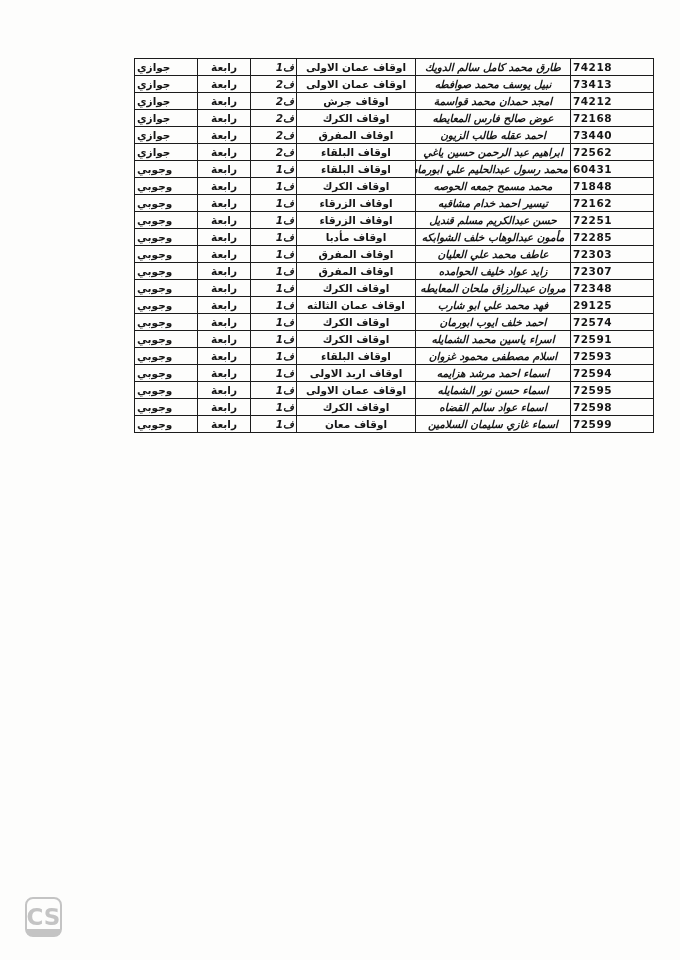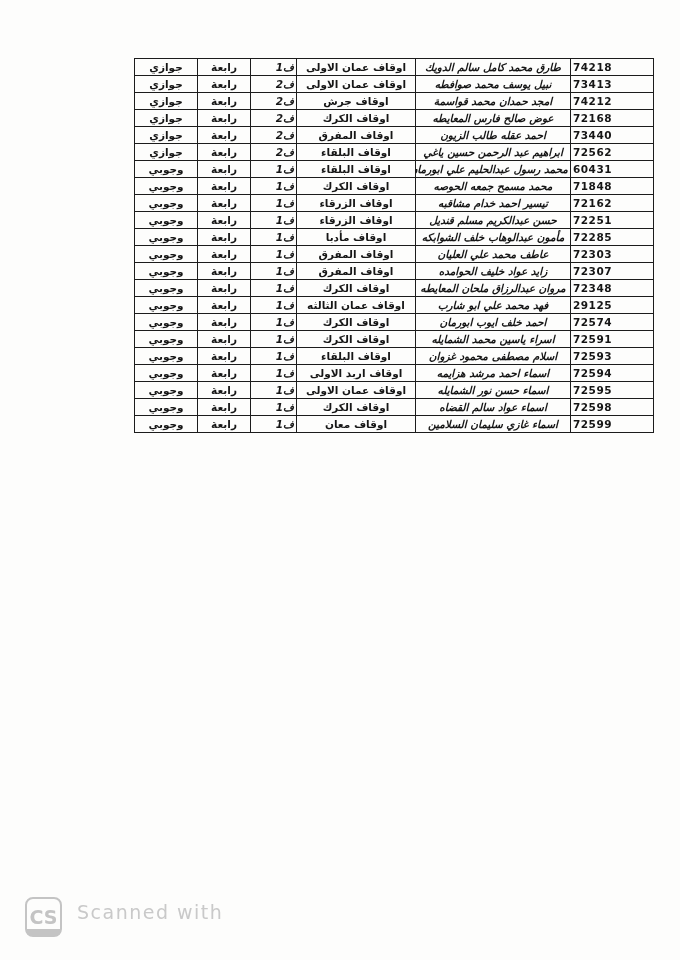--- a/index.html
+++ b/index.html
@@ -27,30 +27,30 @@
     white-space:nowrap;
     overflow:hidden;
     line-height:16px;
     vertical-align:middle;
   }
   td.c-id{width:78px;direction:ltr;font-size:12px;letter-spacing:.5px;}
   td.c-name{width:150px;text-align:center;font-size:10px;font-style:italic;}
   td.c-dir{width:114px;text-align:center;font-size:10px;}
   td.c-session{width:41px;text-align:right;font-style:italic;}
   td.c-category{width:48px;text-align:center;}
-  td.c-type{width:58px;text-align:center;padding-left:2px;padding-right:7px;border-radius:6px;}
+  td.c-type{width:58px;text-align:left;padding-left:2px;padding-right:7px;border-radius:6px;}
   table.scan-table{border:1.5px solid #1c1c1c;}
   
   .cs-logo{
     position:absolute;left:25px;top:897px;
     width:37px;height:40px;
     border:2.5px solid #c4c4c4;border-radius:8px;
     color:#c4c4c4;
     display:flex;align-items:center;justify-content:center;
-    font-size:19px;font-weight:700;letter-spacing:0px;
+    font-size:23px;font-weight:700;letter-spacing:0px;
     box-sizing:border-box;
   }
   .cs-logo::after{
     content:"";position:absolute;left:-1px;right:-1px;bottom:-1px;height:7px;
     background:#c4c4c4;border-radius:0 0 6px 6px;
   }
   .cs-text{
     position:absolute;left:77px;top:898px;
     color:#c9c9c9;font-size:19px;line-height:29px;
     letter-spacing:1.5px;font-weight:400;
@@ -239,14 +239,13 @@
     <td class="c-type">وجوبي</td>
   </tr>
       </tbody>
   </table>
 </div>
 
 <div class="cs-logo">
   <span>CS</span>
 </div>
 <div class="cs-text">
-  <div>Scanned with</div>
 </div>
 
 </body></html>

